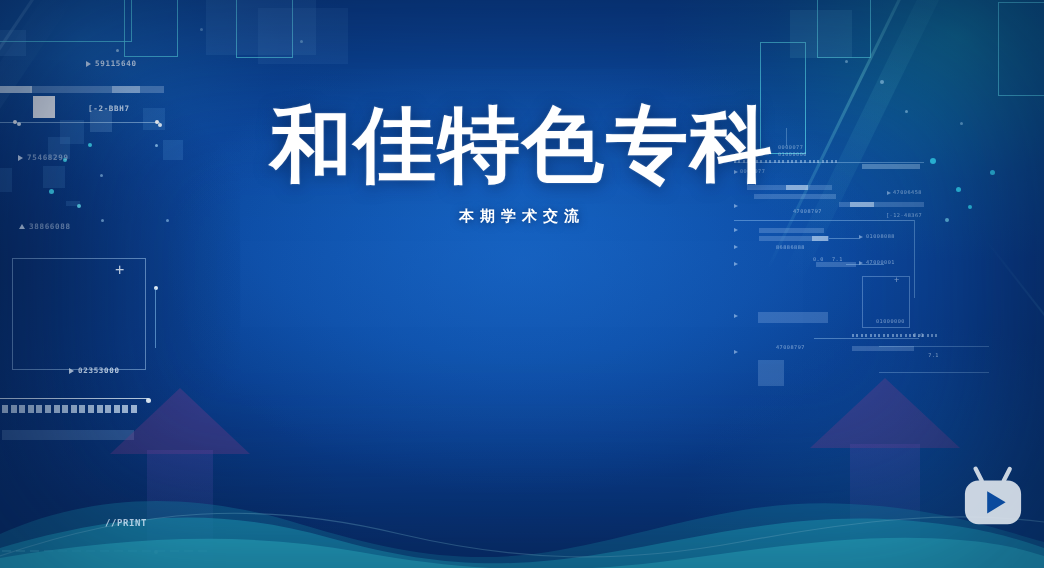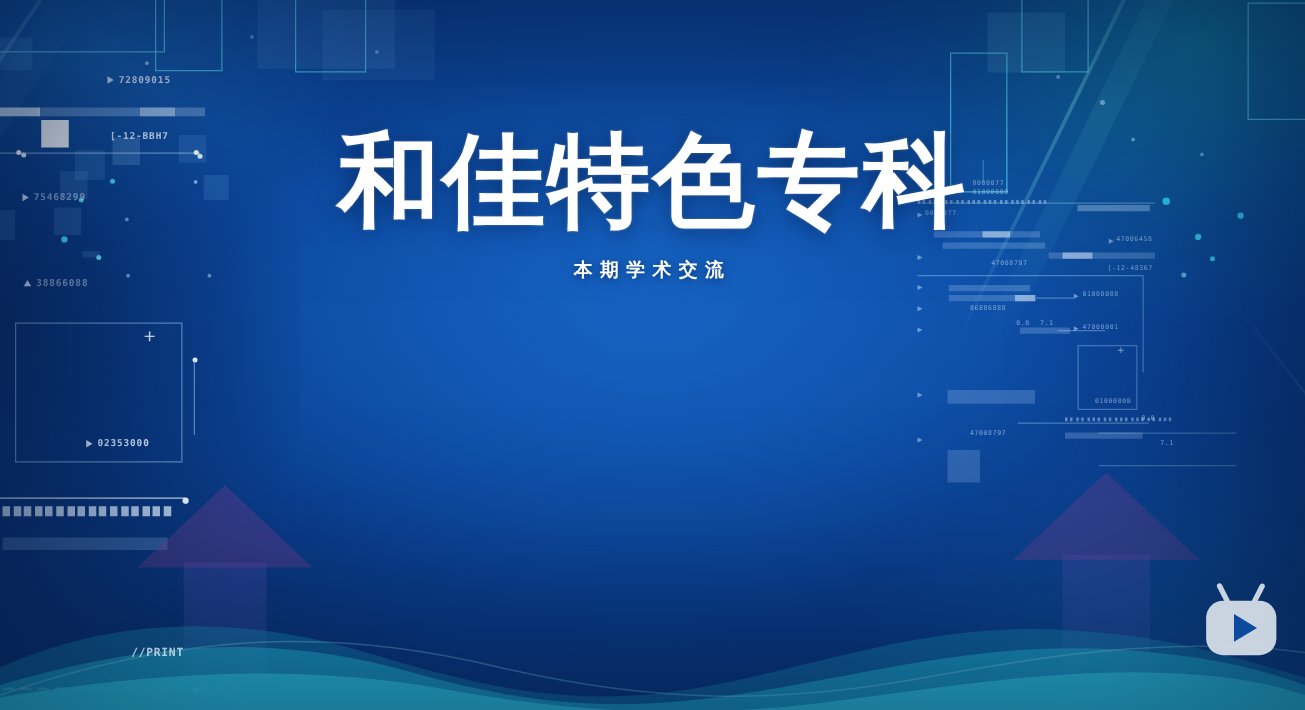--- a/index.html
+++ b/index.html
@@ -172,47 +172,47 @@
   <div class="dot" style="left:945px;top:218px;width:4px;height:4px;background:rgba(120,215,240,.75);"></div>
   <div class="dot" style="left:880px;top:80px;width:4px;height:4px;background:rgba(170,225,255,.7);"></div>
   <div class="dot" style="left:905px;top:110px;width:3px;height:3px;background:rgba(170,225,255,.6);"></div>
   <div class="dot" style="left:845px;top:60px;width:3px;height:3px;background:rgba(170,225,255,.6);"></div>
   <div class="dot" style="left:960px;top:122px;width:3px;height:3px;background:rgba(170,225,255,.55);"></div>
   <div class="dot" style="left:300px;top:40px;width:3px;height:3px;background:rgba(170,225,255,.5);"></div>
   <div class="dot" style="left:200px;top:28px;width:3px;height:3px;background:rgba(170,225,255,.45);"></div>
 
   <div class="hud-label hud" style="left:86px;top:59px;">
     <span class="tri"></span>
-    <span>72809015</span>
+    <span>59115640</span>
   </div>
 
   <div class="bar" style="left:30px;top:86px;width:134px;"></div>
   <div class="bar-lite" style="left:0px;top:86px;width:32px;"></div>
   <div class="bar" style="left:112px;top:86px;width:28px;background:rgba(205,230,255,.55);"></div>
 
   <div class="hud-label hud" style="left:88px;top:104px;">
-    <span>[-12-BBH7</span>
+    <span>[-2-BBH7</span>
   </div>
 
   <div class="hline" style="left:0px;top:122px;width:160px;"></div>
   <div class="endpt" style="left:13px;top:120px;"></div>
   <div class="endpt" style="left:155px;top:120px;"></div>
 
   <div class="hud-label hud" style="left:18px;top:153px;">
     <span class="tri"></span>
     <span style="opacity:.6">75468299</span>
   </div>
 
   <div class="hud-label hud" style="left:19px;top:222px;text-align:right;">
     <span class="tri-up"></span>
     <span style="opacity:.55">38866088</span>
   </div>
 
   <div class="plus" style="left:115px;top:262px;">+</div>
-  <div class="hud-label hud" style="left:69px;top:350px;align-items:center;">
+  <div class="hud-label hud" style="left:69px;top:366px;align-items:center;">
     <span class="tri"></span>
     <span>02353000</span>
   </div>
 
   <div class="vline" style="left:155px;top:288px;height:60px;"></div>
 
   <div class="hline" style="left:0px;top:398px;width:148px;background:rgba(230,245,255,.85);"></div>
   <div class="sqrow" style="left:2px;top:405px;">
     <i></i>
       <i></i>

